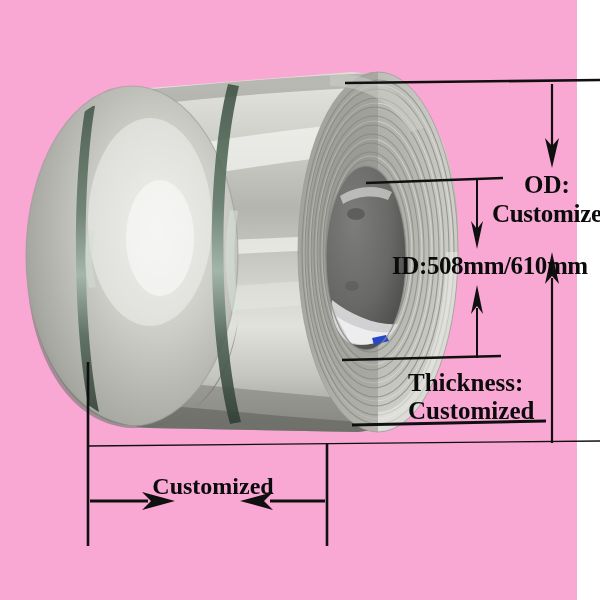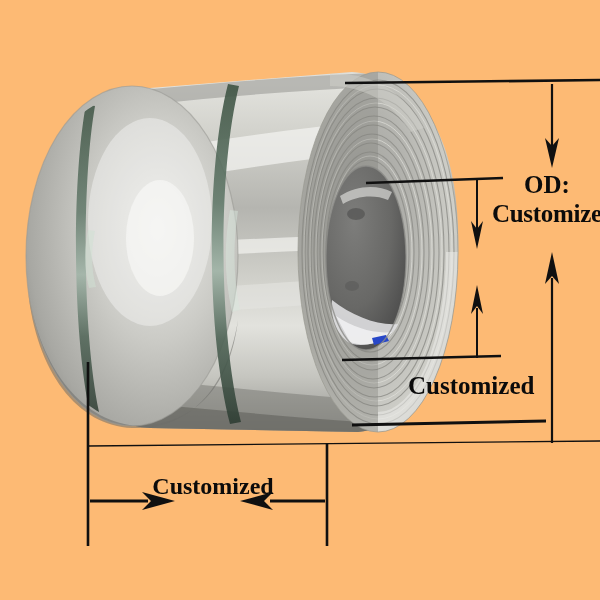--- a/index.html
+++ b/index.html
@@ -1,20 +1,20 @@
 <!DOCTYPE html>
 <html><head>
 <meta charset="utf-8">
 <style>
   html,body{margin:0;padding:0;}
   body{
     width:600px;height:600px;background:#ffffff;overflow:hidden;
     font-family:"Liberation Serif", serif;
   }
-  #stage{position:relative;width:600px;height:600px;background:#fdba74;}
+  #stage{position:relative;width:549px;height:600px;background:#f9a8d4;padding-left:28px;}
   #photo{position:absolute;left:0;top:0;width:600px;height:600px;}
   #anno{position:absolute;left:0;top:0;width:600px;height:600px;}
   .lbl{
     position:absolute;color:#0b0b0b;font-family:"Liberation Serif", serif;
     font-weight:700;line-height:1.0;white-space:nowrap;
     -webkit-font-smoothing:antialiased;
   }
   #od-label{left:492px;top:172px;width:110px;font-size:25px;text-align:center;}
   #od-label .l2{display:block;margin-top:4px;font-size:25px;letter-spacing:-0.3px;}
   #id-label{left:392px;top:253px;font-size:25px;letter-spacing:-0.4px;}
@@ -213,22 +213,26 @@
       <line x1="270" y1="501" x2="325" y2="501" stroke-width="3"></line>
       <path d="M 240,501 L 273,492 L 264,501 L 273,510 Z" stroke="none"></path>
     </g>
   </svg>
 
   <div class="lbl" id="od-label">
     <span>OD:</span>
     <span class="l2">Customized</span>
   </div>
 
+  <div class="lbl" id="id-label">
+    <span>ID:508mm/610mm</span>
+  </div>
 
   <div class="lbl" id="th-label">
+    <span>Thickness:</span>
     <span class="l2">Customized</span>
   </div>
 
   <div class="lbl" id="w-label">
     <span class="l2">Customized</span>
   </div>
 
 </div>
 
 </body></html>

